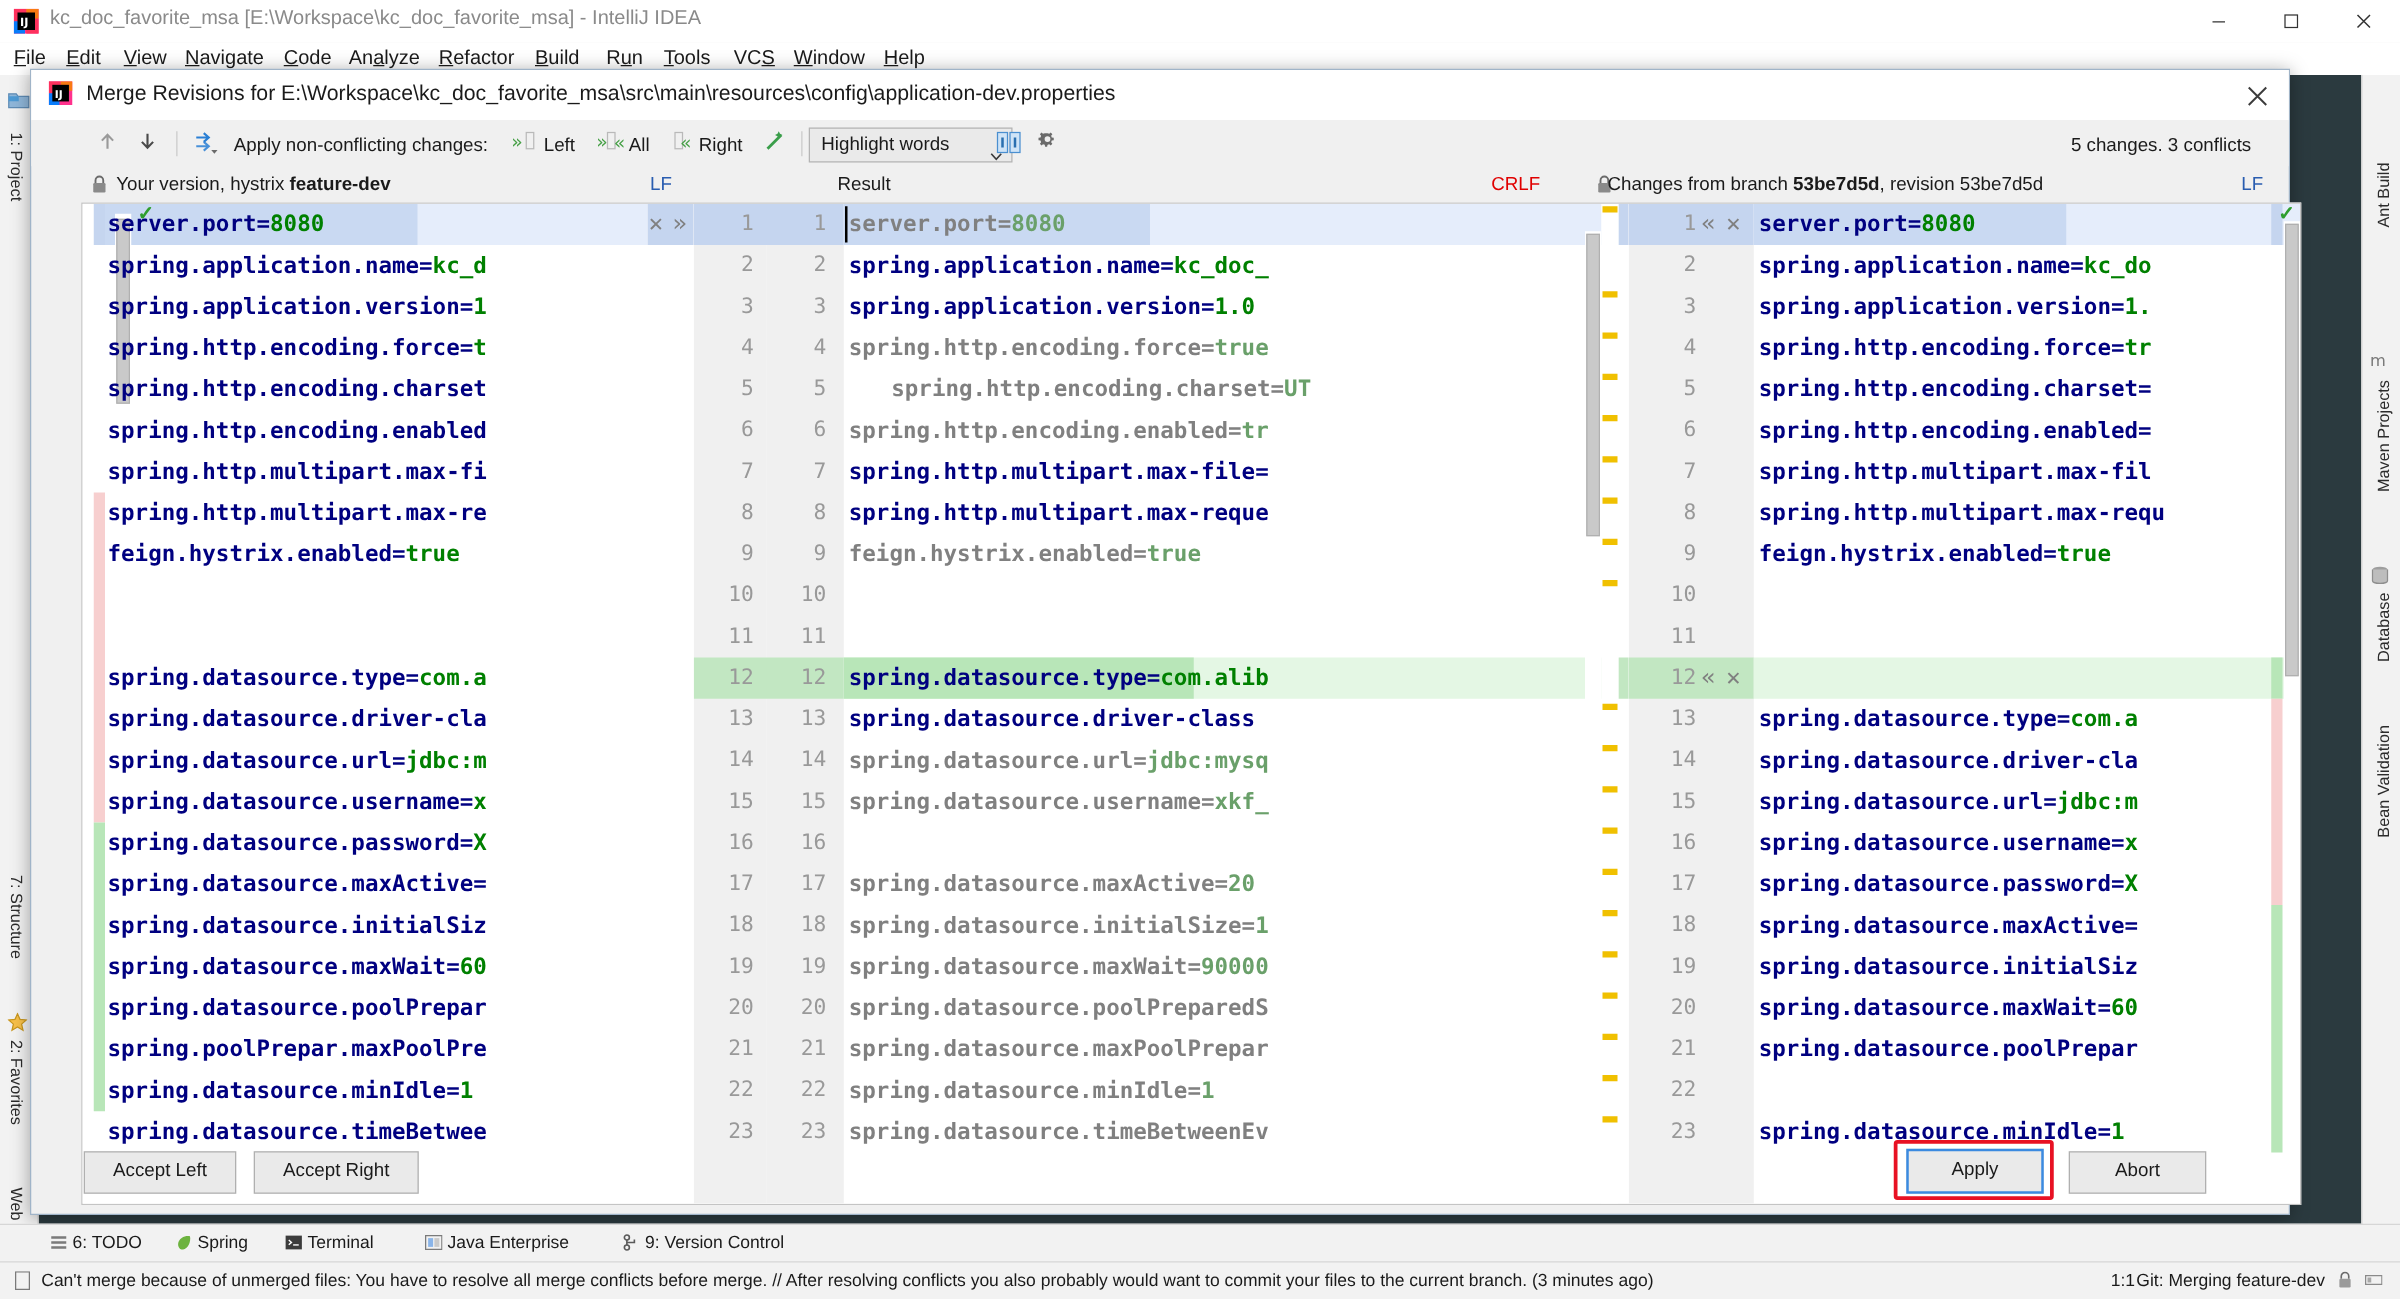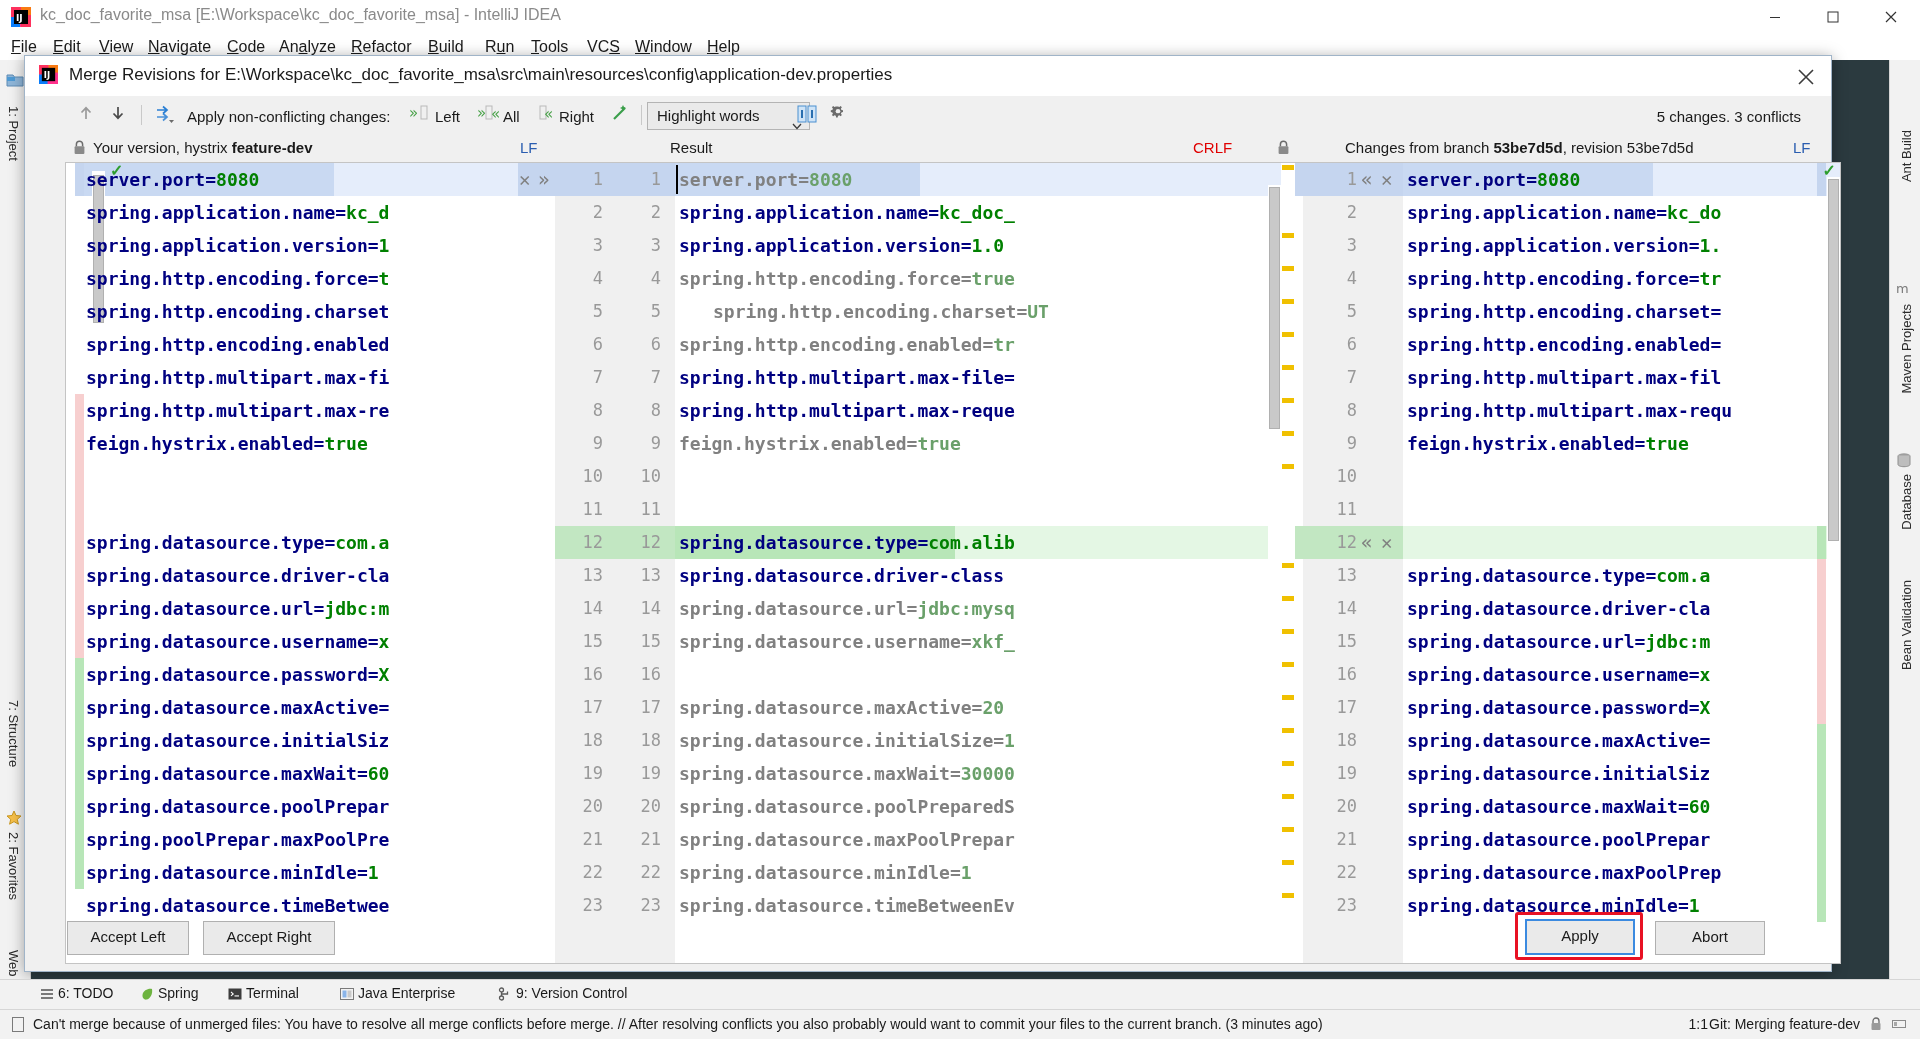--- a/index.html
+++ b/index.html
@@ -334,21 +334,21 @@
       </span>
       <span class="hdr-lf" style="left:495px">LF</span>
       <span class="hdr-result" style="left:645px">Result</span>
       <span class="hdr-crlf" style="left:1168px">CRLF</span>
       <span class="lock" style="left:1252px">
         <svg width="13" height="15" viewBox="0 0 13 15">
             <path d="M3.4 6.5V4.3a3.1 3.1 0 016.2 0v2.2" fill="none" stroke="#6b6b6b" stroke-width="1.5"></path>
             <rect x="1.6" y="6.3" width="9.8" height="7.6" rx="1" fill="#8a8a8a"></rect>
           </svg>
       </span>
-      <span class="hdr-text" style="left:1320px">
+      <span class="hdr-text" style="left:1261px">
         <span>Changes from branch </span><b>53be7d5d</b><span>, revision 53be7d5d</span>
       </span>
       <span class="hdr-lf" style="left:1768px">LF</span>
     </div>
 
     <div class="code-area">
 
       <div class="pane pane-left">
 
         <div class="stripe" style="left:9px;top:0px;height:33px;background:#c5d5ef"></div>
@@ -541,21 +541,21 @@
               <div class="code" style="left: 124px;"><span class="c-dim-key">spring.datasource.maxActive=</span><span class="c-dim-val">20</span></div>
             </div>
             <div class="row" style="top: 561px;">
               <div class="ln" style="left: 4px;">18</div>
               <div class="ln" style="left: 62px;">18</div>
               <div class="code" style="left: 124px;"><span class="c-dim-key">spring.datasource.initialSize=</span><span class="c-dim-val">1</span></div>
             </div>
             <div class="row" style="top: 594px;">
               <div class="ln" style="left: 4px;">19</div>
               <div class="ln" style="left: 62px;">19</div>
-              <div class="code" style="left: 124px;"><span class="c-dim-key">spring.datasource.maxWait=</span><span class="c-dim-val">30000</span></div>
+              <div class="code" style="left: 124px;"><span class="c-dim-key">spring.datasource.maxWait=</span><span class="c-dim-val">90000</span></div>
             </div>
             <div class="row" style="top: 627px;">
               <div class="ln" style="left: 4px;">20</div>
               <div class="ln" style="left: 62px;">20</div>
               <div class="code" style="left: 124px;"><span class="c-dim-key">spring.datasource.poolPreparedS</span></div>
             </div>
             <div class="row" style="top: 660px;">
               <div class="ln" style="left: 4px;">21</div>
               <div class="ln" style="left: 62px;">21</div>
               <div class="code" style="left: 124px;"><span class="c-dim-key">spring.datasource.maxPoolPrepar</span></div>
@@ -699,21 +699,20 @@
             <div class="row" style="top: 627px;">
               <div class="ln" style="left: 10px;">20</div>
               <div class="code" style="left: 104px;"><span class="c-key">spring.datasource.maxWait=</span><span class="c-val">60</span></div>
             </div>
             <div class="row" style="top: 660px;">
               <div class="ln" style="left: 10px;">21</div>
               <div class="code" style="left: 104px;"><span class="c-key">spring.datasource.poolPrepar</span></div>
             </div>
             <div class="row" style="top: 693px;">
               <div class="ln" style="left: 10px;">22</div>
-              <div class="code" style="left: 104px;"><span class="c-key">spring.datasource.maxPoolPrep</span></div>
             </div>
             <div class="row" style="top: 726px;">
               <div class="ln" style="left: 10px;">23</div>
               <div class="code" style="left: 104px;"><span class="c-key">spring.datasource.minIdle=</span><span class="c-val">1</span></div>
             </div>
           </div>
 
         <div class="stripe" style="right:14px;top:0px;height:33px;background:#c5d5ef"></div>
         <div class="stripe" style="right:14px;top:363px;height:33px;background:#b8e6b8"></div>
         <div class="stripe" style="right:14px;top:396px;height:165px;background:#f7cfcf"></div>

